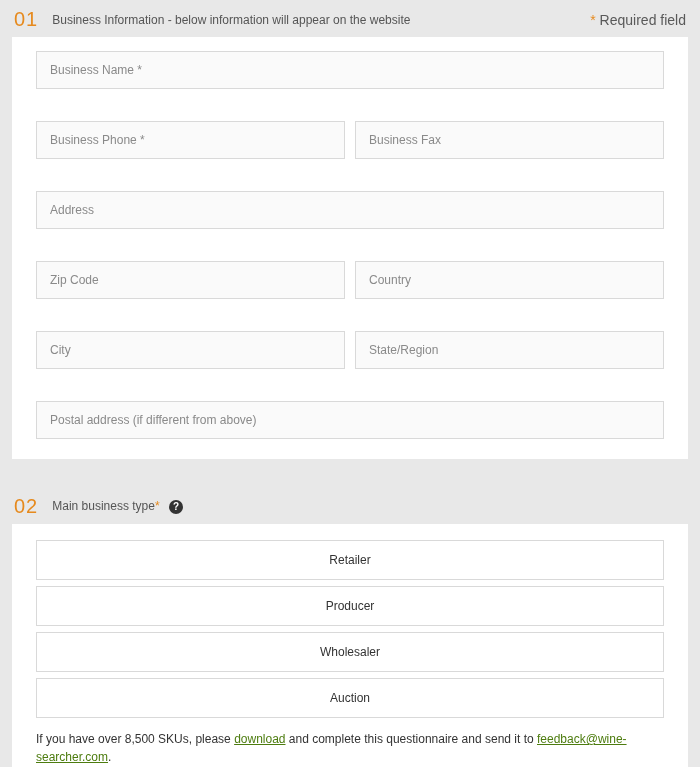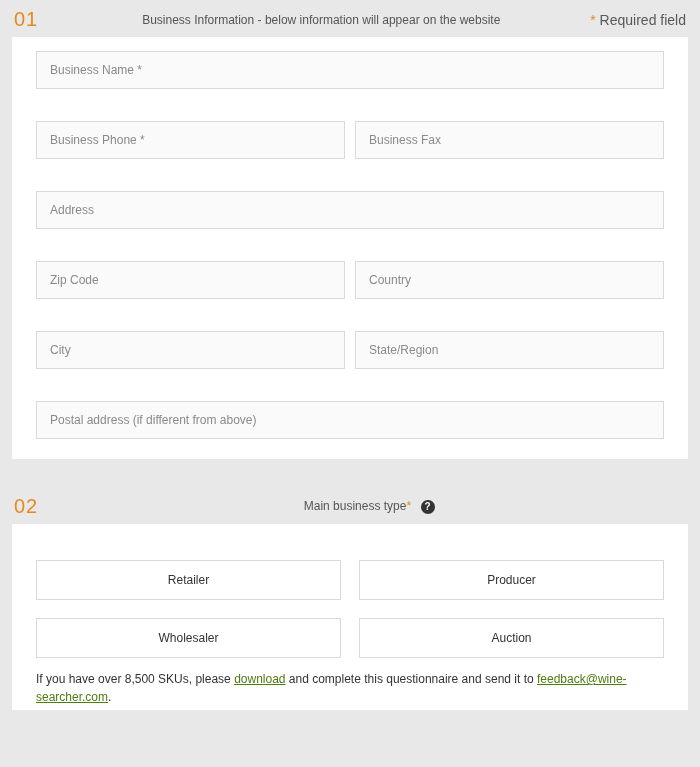--- a/index.html
+++ b/index.html
@@ -8,21 +8,20 @@
     font-size: 12px;
     color: #333;
     background: #e8e8e8;
     width: 700px;
   }
   .section-header {
     background: #e8e8e8;
     padding: 8px 14px 6px 14px;
     display: flex;
     align-items: center;
-    text-align: center;
   }
   .section-num {
     color: #e68a1e;
     font-size: 20px;
     font-weight: normal;
     margin-right: 14px;
     letter-spacing: 1px;
   }
   .section-title {
     color: #555;
@@ -72,23 +71,23 @@
     border-radius: 50%;
     background: #333;
     color: #fff;
     font-size: 10px;
     font-weight: bold;
     margin-left: 6px;
     line-height: 1;
   }
   .type-grid {
     display: grid;
-    grid-template-columns: 1fr 1fr;
-    gap: 18px;
-    margin-top: 24px;
+    grid-template-columns: 1fr;
+    gap: 6px;
+    margin-top: 4px;
   }
   .type-btn {
     border: 1px solid #d9d9d9;
     background: #fff;
     padding: 12px 0;
     text-align: center;
     font-family: inherit;
     font-size: 12px;
     color: #333;
     cursor: pointer;

